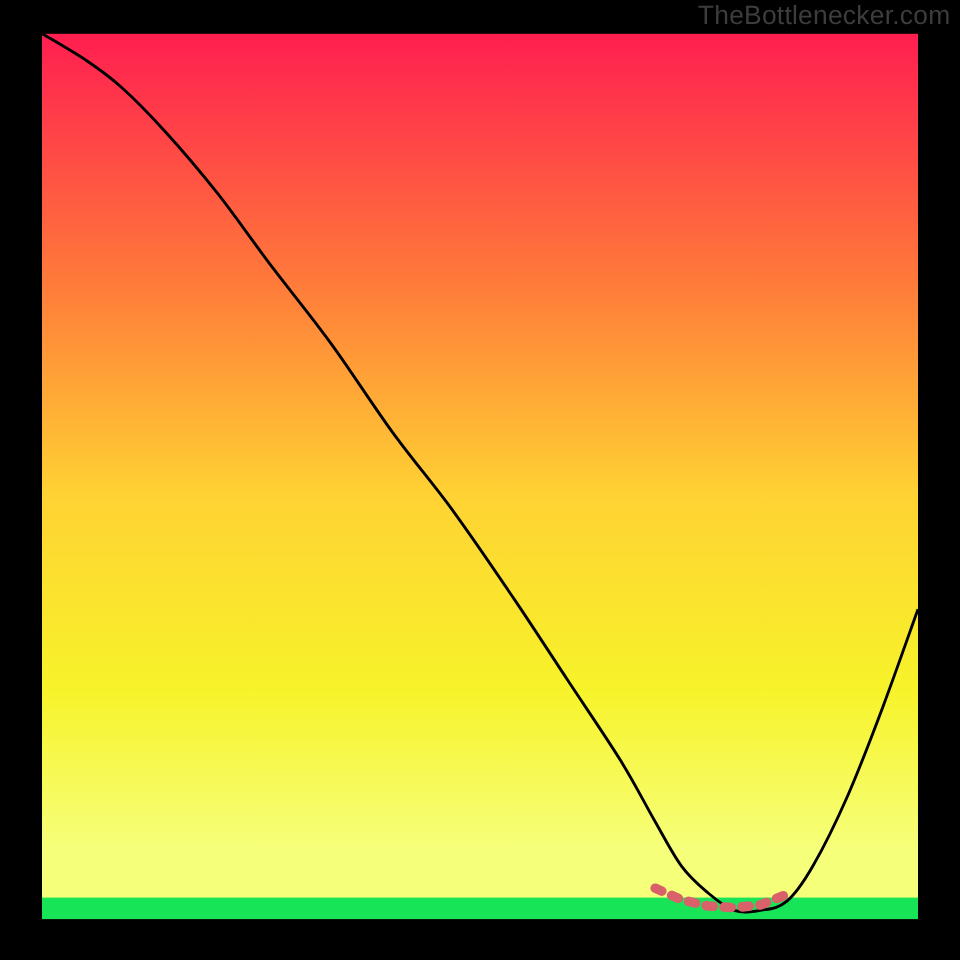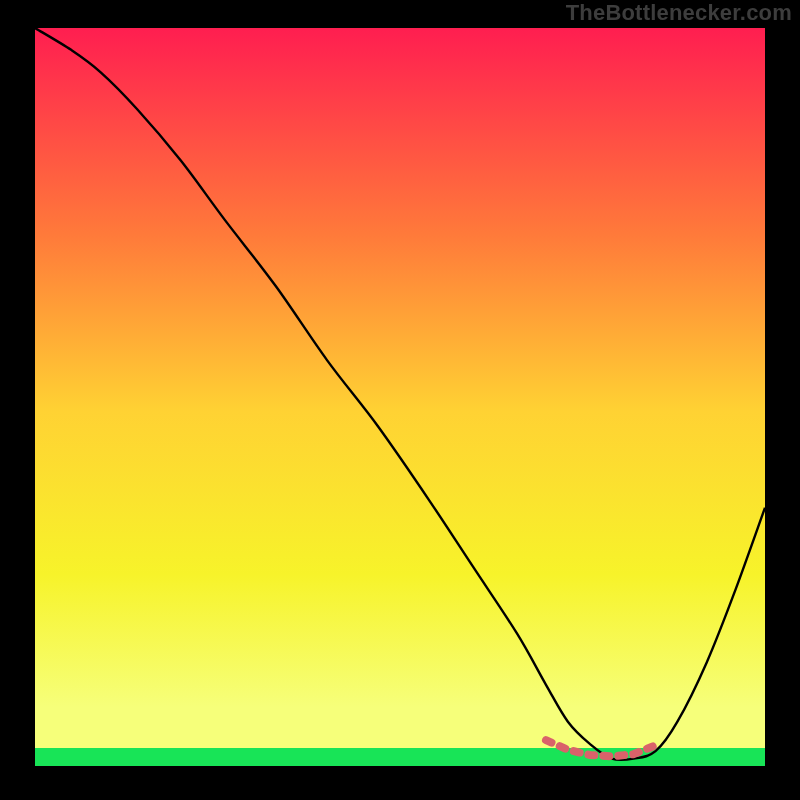--- a/index.html
+++ b/index.html
@@ -17,21 +17,21 @@
     top: 0;
     width: 800px;
     height: 800px;
     background: #000000;
   }
   .watermark {
     position: absolute;
     top: 0px;
     right: 8px;
     font-size: 22px;
-    font-weight: 700;
+    font-weight: 400;
     color: #3d3d3d;
     letter-spacing: 0.2px;
     user-select: none;
   }
   .plot {
     position: absolute;
     left: 35px;
     top: 28px;
     width: 730px;
     height: 738px;

